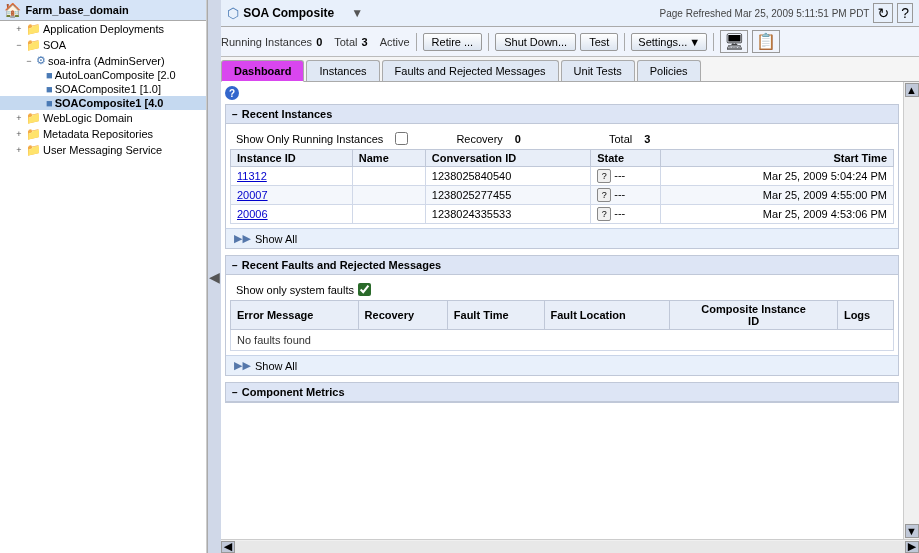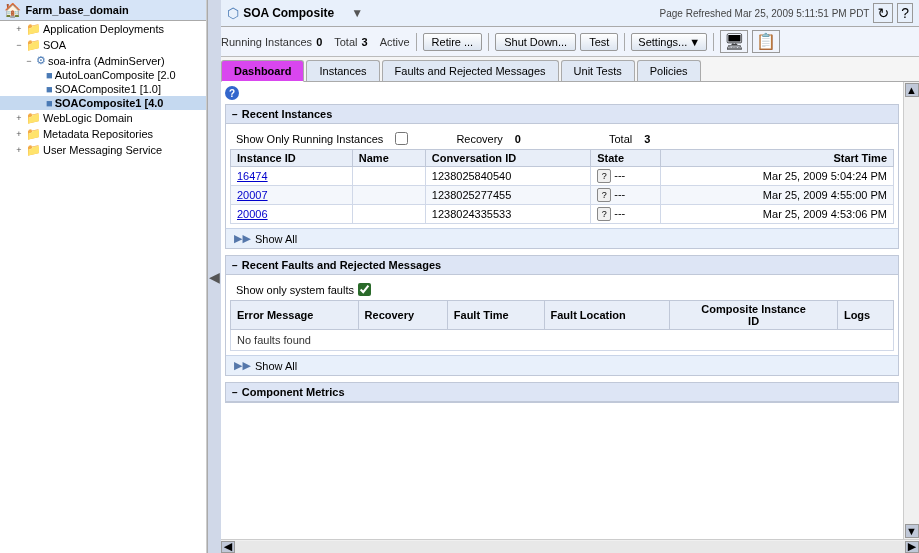--- a/index.html
+++ b/index.html
@@ -239,21 +239,21 @@
                 <tr>
                   <th>Instance ID</th>
                   <th>Name</th>
                   <th>Conversation ID</th>
                   <th>State</th>
                   <th style="text-align:right;">Start Time</th>
                 </tr>
               </thead>
               <tbody>
                 <tr>
-                  <td><span class="link">16474</span></td>
+                  <td><span class="link">11312</span></td>
                   <td></td>
                   <td>1238025840540</td>
                   <td>
                     <span class="state-icon">?</span>
                     <span> ---</span>
                   </td>
                   <td style="text-align:right;">Mar 25, 2009 5:04:24 PM</td>
                 </tr>
                 <tr>
                   <td><span class="link">20007</span></td>

